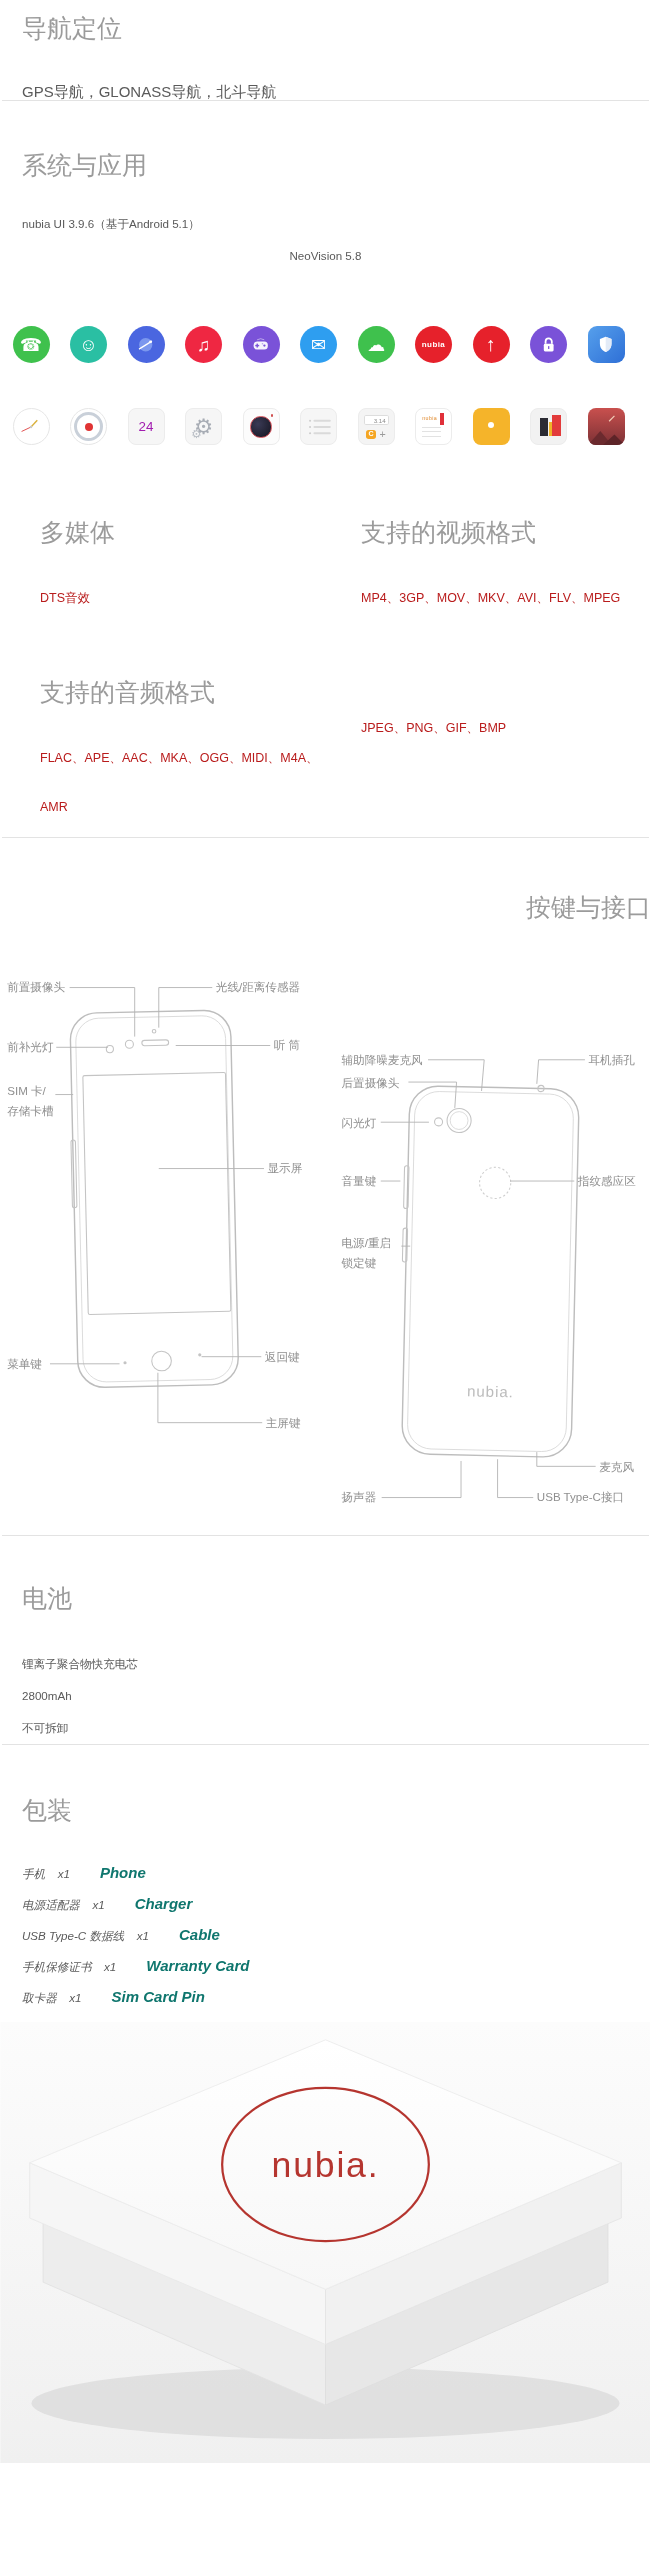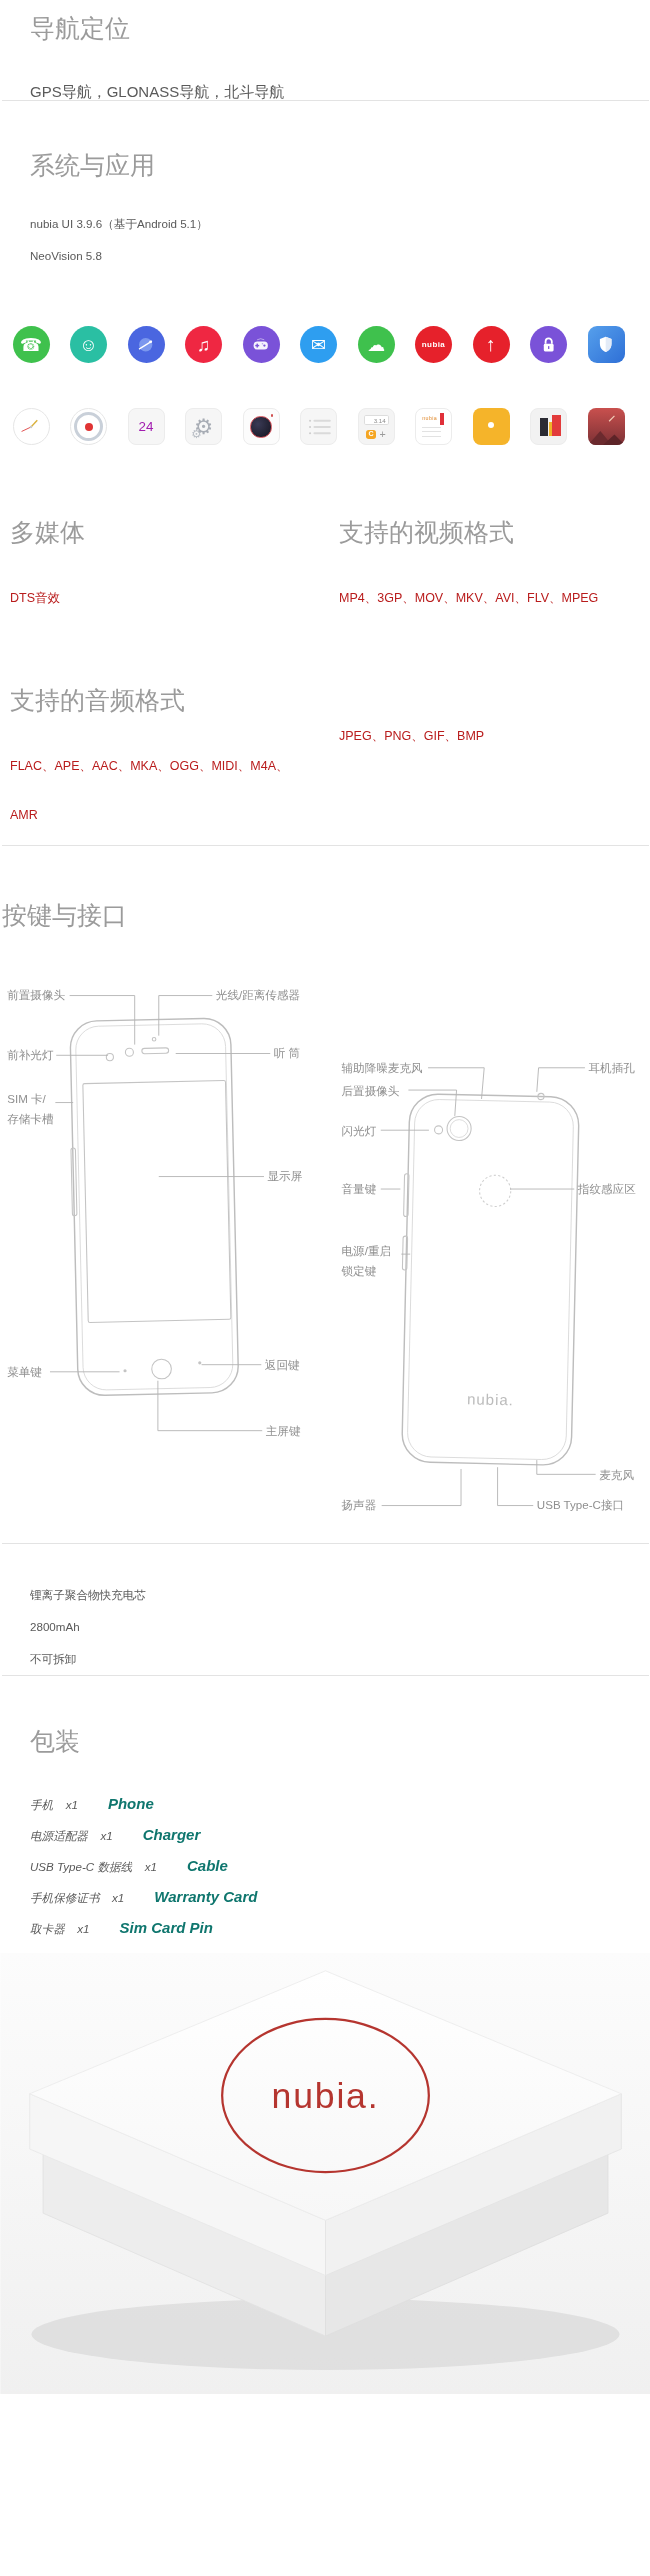--- a/index.html
+++ b/index.html
@@ -1,27 +1,27 @@
 <!DOCTYPE html>
 <html style="font-size:14.3px"><head>
 <meta charset="utf-8">
 <style>
   html,body{margin:0;padding:0;background:#fff;}
   body{width:651px;font-family:"Liberation Sans","DejaVu Sans",sans-serif;color:#5a5a5a;}
   .page{width:651px;overflow:hidden;background:#fff;}
   h1,h2{margin:0;font-size:25px;line-height:30px;font-weight:300;color:#9b9b9b;}
-  .pad{padding-left:22px;padding-right:22px;margin-left:8px;}
+  .pad{padding-left:22px;padding-right:22px;}
   hr.div{border:none;border-top:0.9px solid #e3e3e3;margin:0 1.8px;}
   
   .sec-nav{padding-top:13.4px;}
   .sec-nav p{margin:41px 0 0;font-size:15px;line-height:16px;color:#5a5a5a;}
   .hr1{margin-top:53px;}
   .sec-system h1{margin-top:49px;}
   .sec-system p.ui{margin:36px 0 0;font-size:11.6px;line-height:16px;}
-  .sec-system p.neo{margin:16px 0 0;font-size:11.6px;line-height:16px;}
+  .sec-system p.neo{margin:16px 0 0;font-size:11.6px;line-height:16px;text-align:center;}
   .icon-row{display:flex;gap:20.5px;padding-left:12.5px;}
   .row1{margin-top:62px;}
   .row2{margin-top:45px;}
   
   .ic{width:37px;height:37px;border-radius:50%;display:flex;align-items:center;justify-content:center;flex:0 0 auto;color:#fff;font-size:18px;line-height:1;}
   .c-green{background:#3fc14d}.c-teal{background:#2abfa3}.c-blue{background:#4a66e0}
   .c-red{background:#ef2742}.c-purple{background:#7a52d8}.c-mail{background:#2e9ef0}
   .c-nubia{background:#e6212b}.c-shield{background:linear-gradient(135deg,#56a0ec,#2e6fd6);border-radius:9px;}
   .nubia-txt{font-size:8px;font-weight:700;letter-spacing:0.4px;}
   .up{font-weight:700;font-size:19.6px;}
@@ -48,25 +48,25 @@
   .g-lines i{display:block;border-top:1.3px solid #e2e2e2;margin-bottom:3.1px;}
   .folder{background:#f5b42a;border:none;}
   .folder-dot{width:6.2px;height:6.2px;border-radius:50%;background:#fff;margin-top:-3.6px;}
   .store{background:#f2f2f2;}
   .store i{position:absolute;bottom:8px;}
   .card-k{left:9px;width:8px;height:18px;background:#2b2b33;}
   .card-g{left:18px;width:5.3px;height:14.3px;background:#f0b428;}
   .card-r{left:21.4px;width:9px;height:21.4px;background:#e23b3b;}
   .gal{padding:0;border:none;}
   
-  .mm-grid{display:grid;grid-template-columns:321px 1fr;grid-auto-rows:160px;margin-top:72px;padding-left:10px;gap:8px;}
+  .mm-grid{display:grid;grid-template-columns:321px 1fr;grid-auto-rows:160px;margin-top:72px;padding-left:40px;}
   .mm-grid p{margin:27px 0 0;font-size:12.5px;line-height:49px;max-width:294px;color:#b91c1c;}
   
   .hr2{margin-top:20.5px;}
-  .sec-keys h1{margin-top:54px;padding-left:2px;}
+  .sec-keys h1{margin-top:54px;padding-left:2px;text-align:right;}
   svg.diagram{display:block;margin-top:28.5px;}
   .dlabel{font-size:13px;fill:#8f8f8f;font-family:"Liberation Sans","DejaVu Sans",sans-serif;}
   .dline{stroke:#b3b3b3;stroke-width:1;fill:none;}
   .ph{stroke:#bdbdbd;stroke-width:1.6;fill:#fff;}
   .ph-in{stroke:#d8d8d8;stroke-width:1;fill:none;}
   .det{stroke:#c4c4c4;stroke-width:1.2;fill:none;}
   .hr3{margin-top:2.7px;}
   
   .sec-batt h1{margin-top:47px;}
   .sec-batt p{margin:0;font-size:11.6px;line-height:32px;}
@@ -315,20 +315,21 @@
       <polyline class="dline" points="602,562 602,578 668,578"></polyline>
       <text class="dlabel" x="383" y="617">扬声器</text>
       <polyline class="dline" points="428,613 517,613 517,572"></polyline>
       <text class="dlabel" x="602" y="617">USB Type-C接口</text>
       <polyline class="dline" points="598,613 558,613 558,570"></polyline>
     </svg>
   </section>
   <hr class="div hr3">
 
   <section class="sec-batt pad">
+    <h1>电池</h1>
     <p>锂离子聚合物快充电芯</p>
     <p>2800mAh</p>
     <p>不可拆卸</p>
   </section>
   <hr class="div hr4">
 
   <section class="sec-pack pad">
     <h1>包装</h1>
     <div class="pack-list">
       <div class="pack-row">

